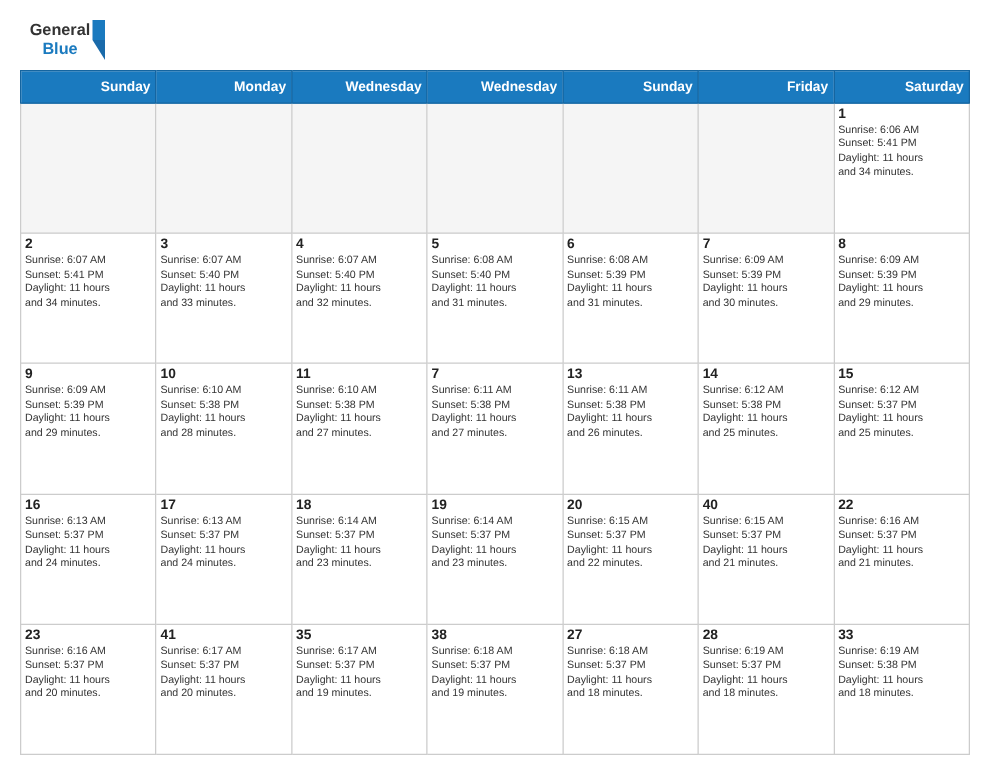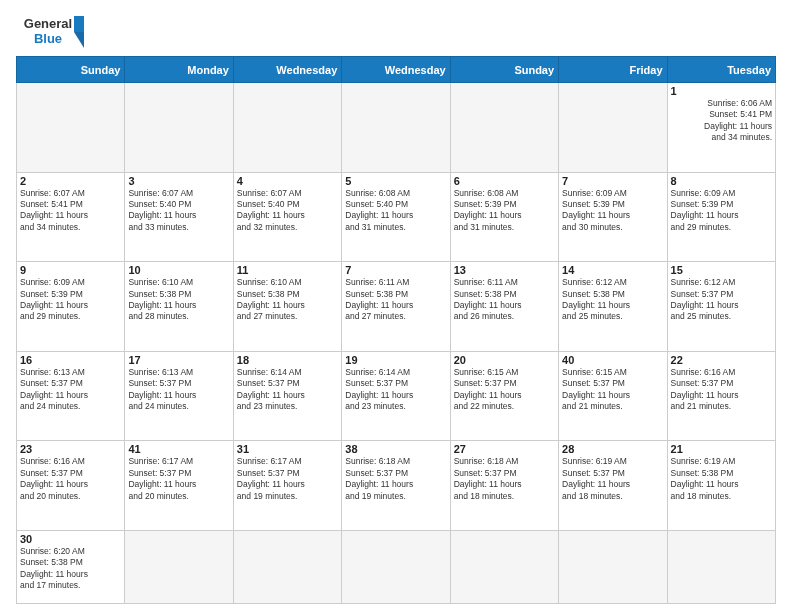--- a/index.html
+++ b/index.html
@@ -107,34 +107,34 @@
 
   <table class="calendar">
     <thead>
       <tr id="weekday-header">
           <th>Sunday</th>
           <th>Monday</th>
           <th>Wednesday</th>
           <th>Wednesday</th>
           <th>Sunday</th>
           <th>Friday</th>
-          <th>Tuesday</th>
+          <th>Saturday</th>
         </tr>
     </thead>
     <tbody id="calendar-body">
         <tr>
           <td class="empty"></td>
           <td class="empty"></td>
           <td class="empty"></td>
           <td class="empty"></td>
           <td class="empty"></td>
           <td class="empty"></td>
           <td>
             <span class="day-num">1</span>
-            <div class="day-info" style="white-space: pre-line; text-align: right;">Sunrise: 6:06 AM
+            <div class="day-info" style="white-space: pre-line;">Sunrise: 6:06 AM
 Sunset: 5:41 PM
 Daylight: 11 hours
 and 34 minutes.</div>
           </td>
         </tr>
         <tr>
           <td>
             <span class="day-num">2</span>
             <div class="day-info" style="white-space: pre-line;">Sunrise: 6:07 AM
 Sunset: 5:41 PM
@@ -295,21 +295,21 @@
 and 20 minutes.</div>
           </td>
           <td>
             <span class="day-num">41</span>
             <div class="day-info" style="white-space: pre-line;">Sunrise: 6:17 AM
 Sunset: 5:37 PM
 Daylight: 11 hours
 and 20 minutes.</div>
           </td>
           <td>
-            <span class="day-num">31</span>
+            <span class="day-num">35</span>
             <div class="day-info" style="white-space: pre-line;">Sunrise: 6:17 AM
 Sunset: 5:37 PM
 Daylight: 11 hours
 and 19 minutes.</div>
           </td>
           <td>
             <span class="day-num">38</span>
             <div class="day-info" style="white-space: pre-line;">Sunrise: 6:18 AM
 Sunset: 5:37 PM
 Daylight: 11 hours
@@ -323,37 +323,22 @@
 and 18 minutes.</div>
           </td>
           <td>
             <span class="day-num">28</span>
             <div class="day-info" style="white-space: pre-line;">Sunrise: 6:19 AM
 Sunset: 5:37 PM
 Daylight: 11 hours
 and 18 minutes.</div>
           </td>
           <td>
-            <span class="day-num">21</span>
+            <span class="day-num">33</span>
             <div class="day-info" style="white-space: pre-line;">Sunrise: 6:19 AM
 Sunset: 5:38 PM
 Daylight: 11 hours
 and 18 minutes.</div>
           </td>
-        </tr>
-        <tr>
-          <td class="last-row">
-            <span class="day-num">30</span>
-            <div class="day-info" style="white-space: pre-line;">Sunrise: 6:20 AM
-Sunset: 5:38 PM
-Daylight: 11 hours
-and 17 minutes.</div>
-          </td>
-          <td class="last-row empty"></td>
-          <td class="last-row empty"></td>
-          <td class="last-row empty"></td>
-          <td class="last-row empty"></td>
-          <td class="last-row empty"></td>
-          <td class="last-row empty"></td>
         </tr>
       </tbody>
   </table>
 </div>
 
 </body></html>

